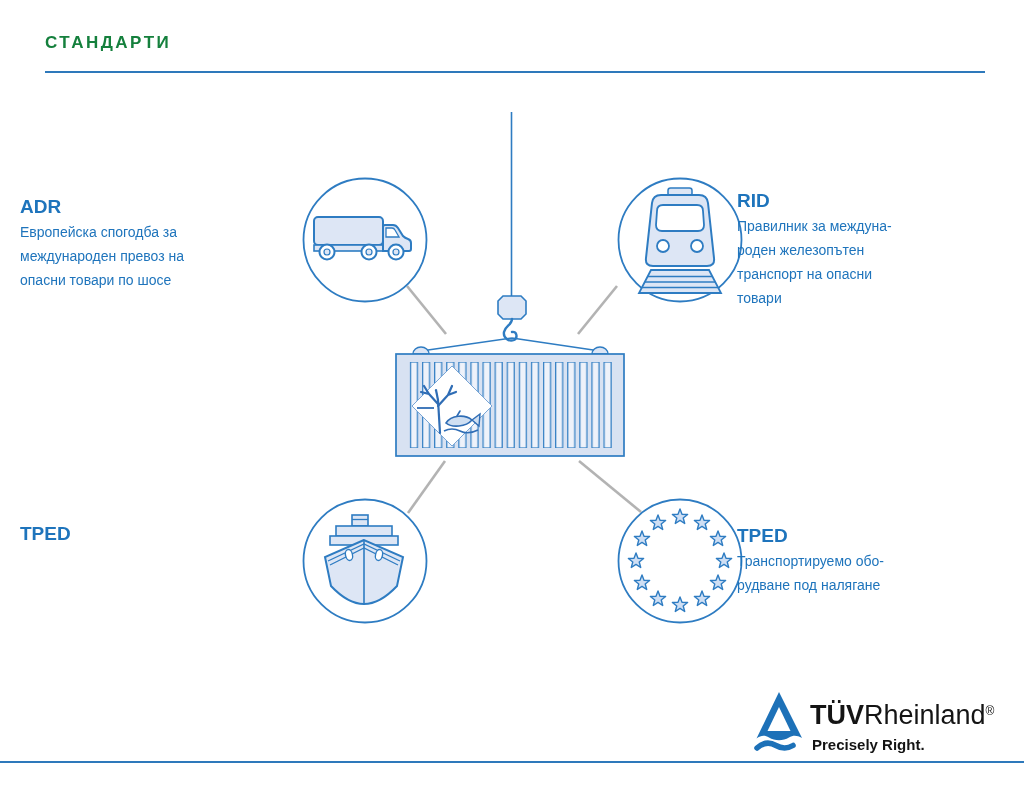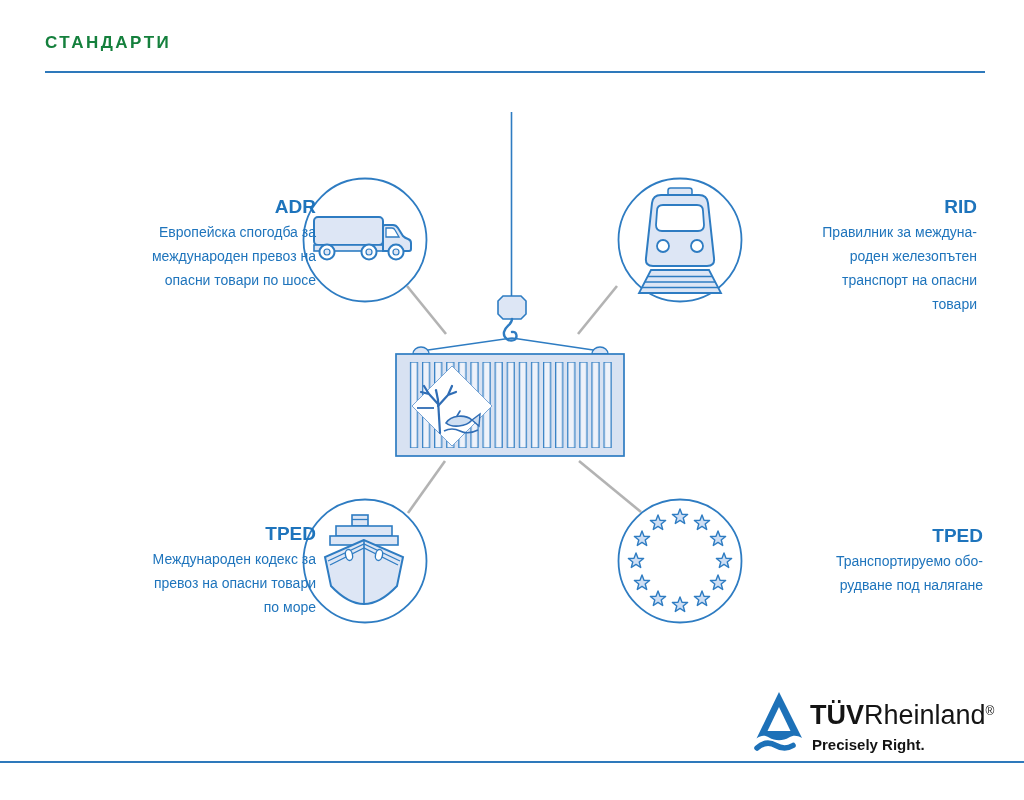--- a/index.html
+++ b/index.html
@@ -9,26 +9,26 @@
   }
   .page-title{
     position:absolute;left:45px;top:33px;margin:0;
     font-size:17px;font-weight:bold;letter-spacing:2.5px;color:#15803d;
   }
   .rule{position:absolute;background:#2e79bb;height:2px;}
   .rule-top{left:45px;top:71px;width:940px;}
   .rule-bottom{left:0;top:761px;width:1024px;}
   .graphic{position:absolute;left:0;top:0;}
   .std{
-    position:absolute;text-align:right;color:#1e74bc;
+    position:absolute;text-align:left;color:#1e74bc;
   }
   .std .code{font-size:19px;font-weight:bold;line-height:23px;margin-bottom:2px;}
   .std .desc{font-size:14px;line-height:24px;white-space:pre-line;}
   .std-adr{left:20px;top:195px;width:296px;}
-  .std-rid{left:737px;top:195px;width:240px;}
+  .std-rid{left:737px;top:189px;width:240px;}
   .std-imdg{left:20px;top:522px;width:296px;}
   .std-tped{left:737px;top:524px;width:246px;}
   .logo{position:absolute;left:753px;top:690px;width:240px;height:70px;}
   .logo-triangle{position:absolute;left:0;top:0;}
   .logo-text{
     position:absolute;left:57px;top:10px;font-size:27px;color:#141414;white-space:nowrap;
   }
   .logo-text .tuv{font-weight:bold;}
   .logo-text .reg{font-size:12px;vertical-align:9px;}
   .logo-tagline{
@@ -160,23 +160,20 @@
 </div>
 <div class="std std-rid">
   <div class="code">RID</div>
   <div class="desc">Правилник за междуна-
 роден железопътен
 транспорт на опасни
 товари</div>
 </div>
 <div class="std std-imdg">
   <div class="code">TPED</div>
-  <div class="desc">Международен кодекс за
-превоз на опасни товари
-по море</div>
 </div>
 <div class="std std-tped">
   <div class="code">TPED</div>
   <div class="desc">Транспортируемо обо-
 рудване под налягане</div>
 </div>
 
 <div class="logo">
   <svg class="logo-triangle" width="52" height="68" viewBox="0 0 52 68">
     <path d="M26 2 L49 48 C44 45 40 45 36 47.5 C30 51 22 51 16 47.5 C12 45 8 45 3.5 48.5 Z" fill="#1d71b8"></path>

